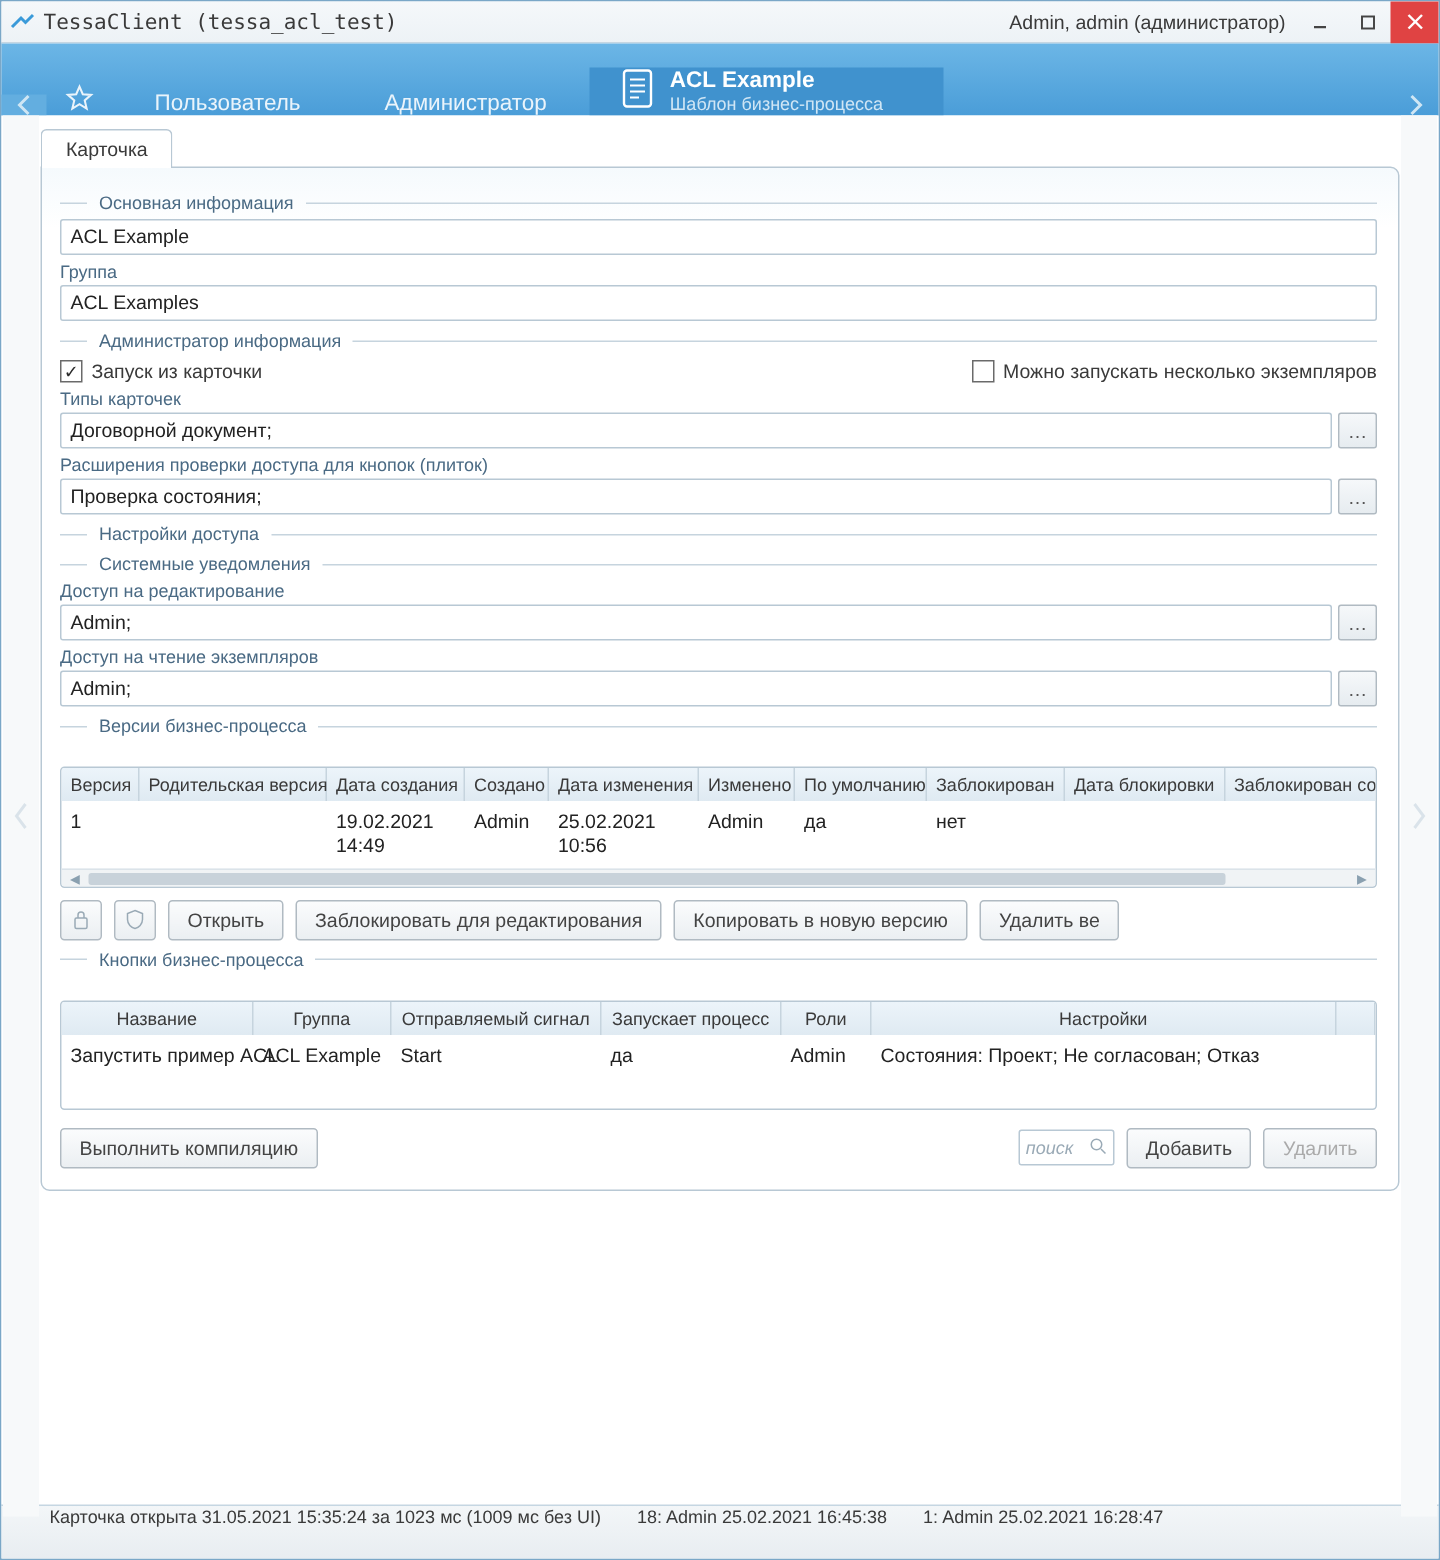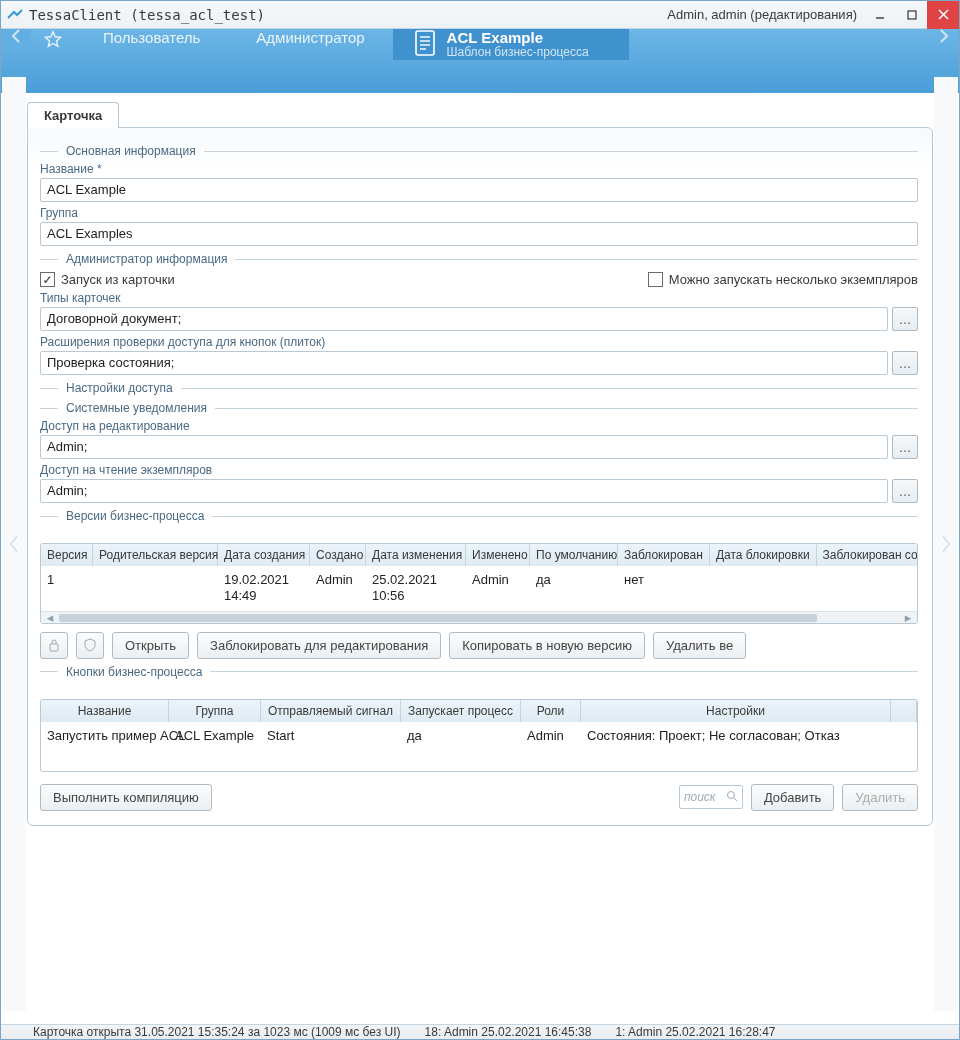--- a/index.html
+++ b/index.html
@@ -11,42 +11,42 @@
 .titlebar { height: 28px; background: linear-gradient(#f5f8fa, #edf2f6); display: flex; align-items: center; padding: 0 0 0 6px; border-bottom: 1px solid #c5d6e2; font-size: 14px; color: #3a3a3a; }
 .titlebar .app-icon { width: 16px; height: 16px; margin-right: 6px; }
 .titlebar .title-text { flex: 0 0 auto; font-family: Consolas, monospace; }
 .titlebar .spacer { flex: 1; }
 .titlebar .user-text { color: #3a3a3a; font-size: 13px; margin-right: 6px; }
 .winbtn { width: 30px; height: 22px; display: inline-flex; align-items: center; justify-content: center; margin-left: 2px; }
 .winbtn.close { background: #e04343; color: #fff; width: 32px; height: 28px; margin-left: 0; }
 .winbtn svg { display: block; }
 
 
-.ribbon { height: 64px; background: linear-gradient(#6cb6e6, #4a9dd8); display: flex; align-items: flex-start; color: #fff; }
+.ribbon { height: 48px; background: linear-gradient(#6cb6e6, #4a9dd8); display: flex; align-items: flex-end; color: #fff; }
 .ribbon .back-arrow, .ribbon .fwd-arrow { width: 30px; display: flex; align-items: center; justify-content: center; background: #63aee0; }
 .ribbon .fav { width: 44px; display: flex; align-items: center; justify-content: center; }
 .ribbon .tab { padding: 0 28px; display: flex; align-items: center; font-size: 15px; color: #eaf4fb; cursor: pointer; }
 .ribbon .tab.active { background: #4092ce; display: flex; flex-direction: row; align-items: center; padding: 0 40px 0 20px; }
 .ribbon .tab.active .doc-icon { margin-right: 10px; }
 .ribbon .tab.active .tab-titles { display: flex; flex-direction: column; line-height: 1.1; }
 .ribbon .tab.active .tab-title { font-weight: 600; font-size: 15px; color: #fff; }
 .ribbon .tab.active .tab-sub { font-size: 12px; color: #d0e6f5; }
 
 
 .side-go { position: absolute; top: 76px; width: 24px; bottom: 28px; background: #f7f9fa; display: flex; align-items: center; justify-content: center; z-index: 2; }
 .side-go.left { left: 1px; }
 .side-go.right { right: 1px; }
 .side-go svg { opacity: 0.3; }
 
 
 .body { flex: 1; padding: 8px 26px 8px 26px; overflow: hidden; background: #fff; }
 
 
 .card-tabs { display: flex; position: relative; }
-.card-tab { border: 1px solid #b8c8d4; border-bottom: none; padding: 5px 16px; background: #fff; border-top-left-radius: 4px; border-top-right-radius: 4px; font-size: 13px; color: #3a3a3a; position: relative; top: 1px; font-weight: bold; }
+.card-tab { border: 1px solid #b8c8d4; border-bottom: none; padding: 5px 16px; background: #fff; border-top-left-radius: 4px; border-top-right-radius: 4px; font-size: 13px; color: #3a3a3a; position: relative; top: 1px; }
 .card-frame { border: 1px solid #b8c8d4; border-radius: 0 6px 6px 6px; padding: 10px 14px 14px 12px; background: linear-gradient(#f5fafd, #ffffff 40px); }
 .section-header { display: flex; align-items: center; color: #4a6a84; font-size: 12px; margin: 6px 0 4px 0; }
 .section-header .line { flex: 1; height: 1px; background: #c6d4de; }
 .section-header .line.short { flex: 0 0 18px; margin-right: 8px; }
 .section-header .label { margin-right: 8px; }
 
 
 .field-label { font-size: 12px; color: #4a6a84; margin: 4px 0 2px 0; }
 .input-row { display: flex; }
 .input { flex: 1; border: 1px solid #b8c8d4; background: #fff; padding: 3px 6px; font-size: 13px; color: #222; height: 24px; border-radius: 2px; }
@@ -78,42 +78,42 @@
 
 .table2 .table-head .th { text-align: center; }
 .table2 .tr .td { }
 
 
 .bottom-row { display: flex; margin-top: 12px; gap: 8px; align-items: center; }
 .bottom-row .spacer { flex: 1; }
 .search-box { width: 64px; height: 24px; border: 1px solid #b8c8d4; border-radius: 2px; display:flex; align-items:center; padding: 0 4px; color: #9aaab6; font-style: italic; font-size: 12px; justify-content: space-between; }
 
 
-.statusbar { height: 15px; background: linear-gradient(#f3f6f8,#e8edf1); border-top: 1px solid #c5d6e2; display: flex; font-size: 12px; color: #3a3a3a; padding: 0 10px 0 32px; gap: 24px; }
+.statusbar { height: 36px; background: linear-gradient(#f3f6f8,#e8edf1); border-top: 1px solid #c5d6e2; display: flex; font-size: 12px; color: #3a3a3a; padding: 0 10px 0 32px; gap: 24px; }
 
 
 .v-c1{width:52px}.v-c2{width:125px}.v-c3{width:92px}.v-c4{width:56px}.v-c5{width:100px}.v-c6{width:64px}.v-c7{width:88px}.v-c8{width:92px}.v-c9{width:110px}.v-c10{flex:1}
 
 .b-c1{width:128px}.b-c2{width:92px}.b-c3{width:140px}.b-c4{width:120px}.b-c5{width:60px}.b-c6{flex:1; text-align:center}.b-c7{width:26px}
 .b-c6d{flex:1}
 </style>
 </head>
 <body>
 
 <div class="window">
 
   <div class="titlebar">
     <span class="app-icon">
       <svg width="16" height="16" viewBox="0 0 16 16">
           <path d="M1 11 L7 5 L10 8 L15 3" stroke="#3a9ad9" stroke-width="2" fill="none"></path>
         </svg>
     </span>
     <span class="title-text">TessaClient (tessa_acl_test)</span>
     <span class="spacer"></span>
-    <span class="user-text">Admin, admin (редактирования)</span>
+    <span class="user-text">Admin, admin (администратор)</span>
     <span class="winbtn">
         <svg width="10" height="10">
           <line x1="1" y1="8" x2="9" y2="8" stroke="#444" stroke-width="1.5"></line>
         </svg>
       </span>
     <span class="winbtn">
         <svg width="10" height="10">
           <rect x="1" y="1" width="8" height="8" stroke="#444" stroke-width="1.3" fill="none"></rect>
         </svg>
       </span>
@@ -176,21 +176,20 @@
     <div class="card-tabs">
       <div class="card-tab">Карточка</div>
     </div>
     <div class="card-frame">
 
       <div class="section-header">
           <span class="line short"></span>
           <span class="label">Основная информация</span>
           <span class="line"></span>
         </div>
-      <div class="field-label">Название  *</div>
       <div class="input-row">
           <div class="input">ACL Example</div>
         </div>
       <div class="field-label">Группа</div>
       <div class="input-row">
           <div class="input">ACL Examples</div>
         </div>
 
       <div class="section-header">
           <span class="line short"></span>

